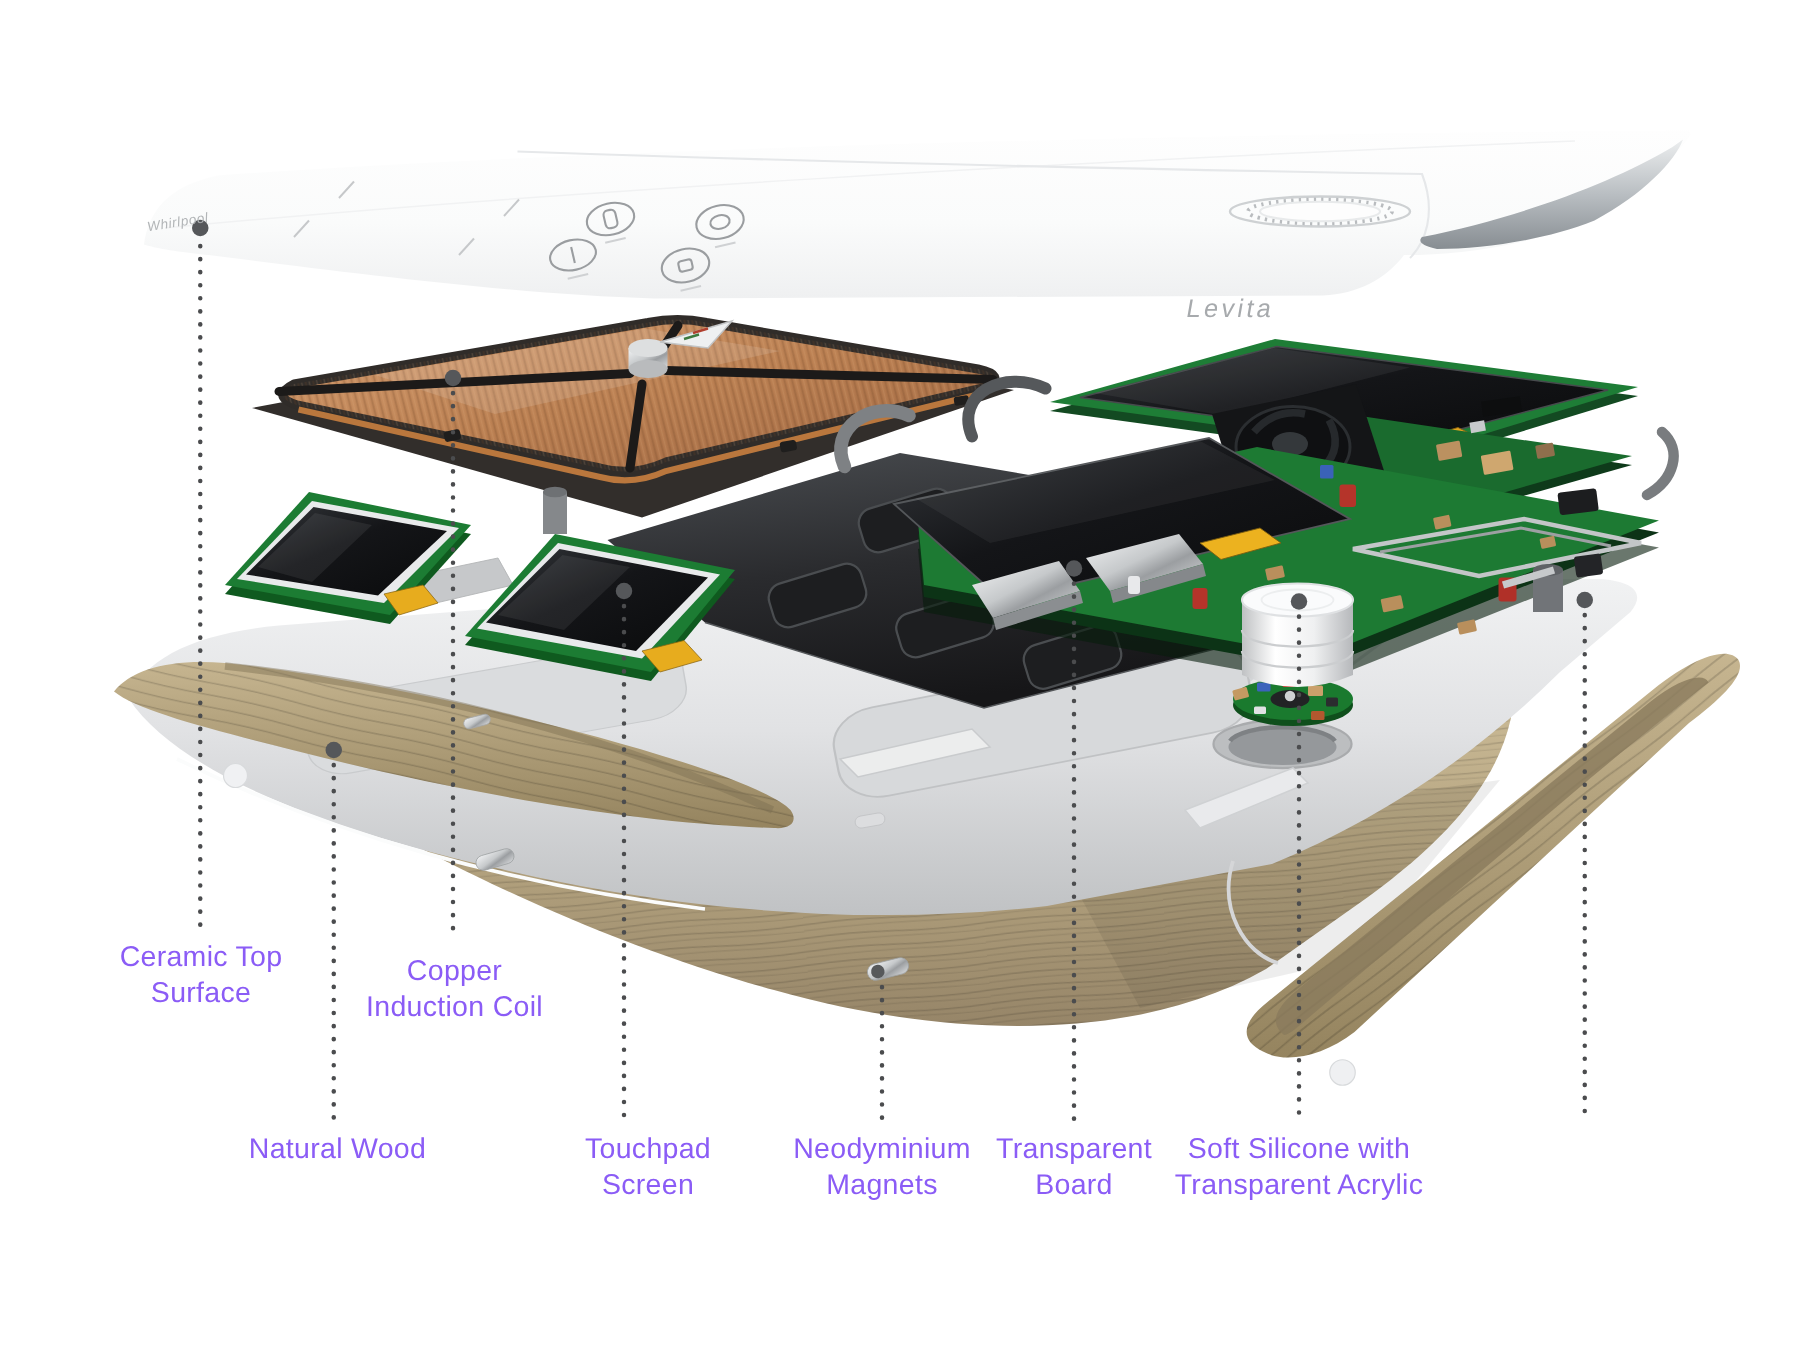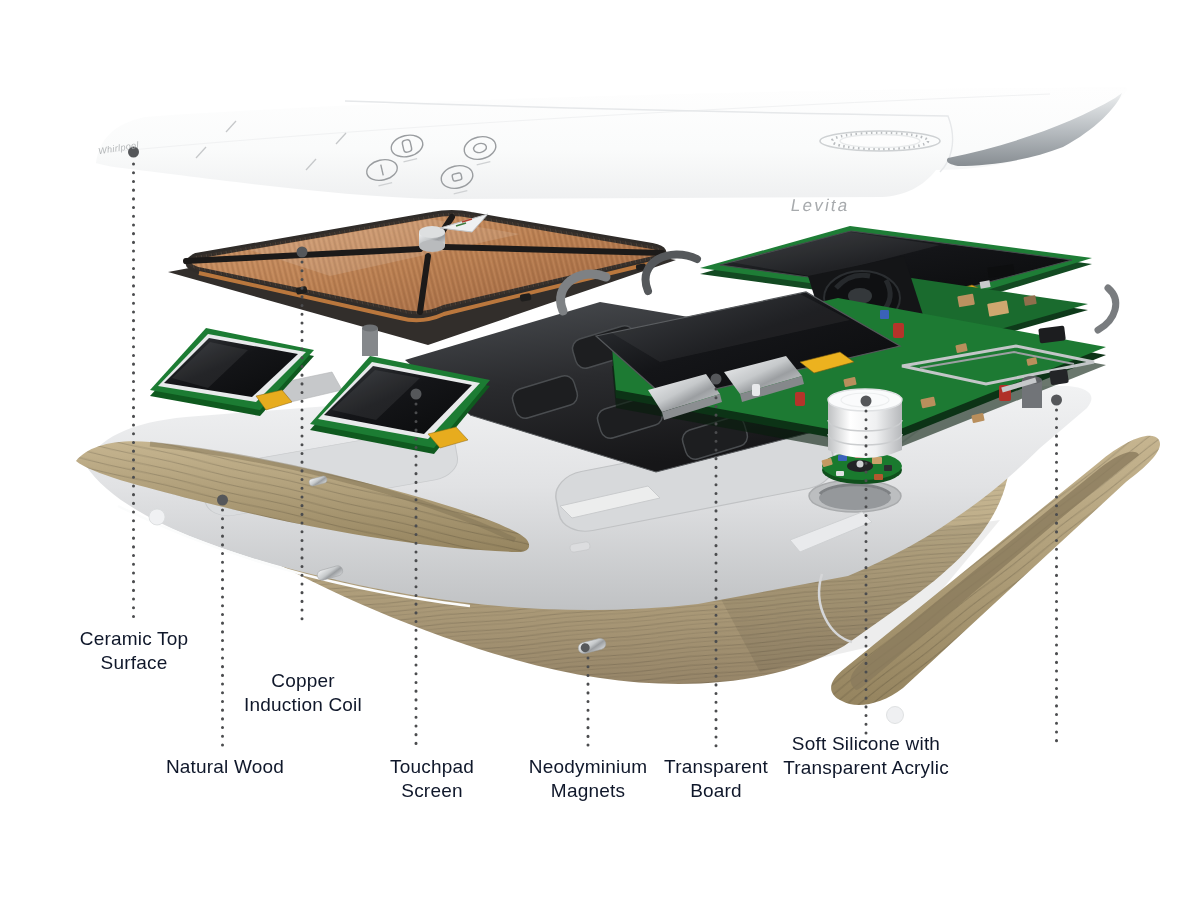--- a/index.html
+++ b/index.html
@@ -1,20 +1,20 @@
 <!DOCTYPE html>
 <html><head>
 <meta charset="utf-8">
 <style>
   html,body{margin:0;padding:0;background:#fff;}
   .stage{position:relative;width:1200px;height:900px;background:#ffffff;overflow:hidden;
          font-family:"Liberation Sans", sans-serif;}
   .stage svg{position:absolute;left:0;top:0;}
   .callout{position:absolute;transform:translateX(-50%);text-align:center;
-           color:#0f172a;font-size:19px;line-height:1.24;white-space:pre-line;
+           color:#8b5cf6;font-size:19px;line-height:1.24;white-space:pre-line;
            letter-spacing:.2px;z-index:3;}
   .brand-logo{position:absolute;left:98px;top:143px;font-size:9px;font-style:italic;
               color:#b2b5b7;transform:rotate(-9deg);letter-spacing:.4px;z-index:2;}
   .model-logo{position:absolute;left:791px;top:196px;font-size:17px;color:#a7aaad;
               letter-spacing:2.2px;transform:skewX(-10deg);z-index:2;}
 </style>
 </head>
 <body>
 
 <div class="stage">
@@ -398,25 +398,25 @@
     <circle cx="866" cy="401" r="5.5"></circle>
     <circle cx="1056.5" cy="400" r="5.5"></circle>
   </g>
 </svg>
 
 <div class="brand-logo">Whirlpool</div>
 <div class="model-logo">Levita</div>
 
 <div class="callout" style="left:134px;top:627px;">Ceramic Top
 Surface</div>
-<div class="callout" style="left:303px;top:669px;">Copper
+<div class="callout" style="left:303px;top:636px;">Copper
 Induction Coil</div>
 <div class="callout" style="left:225px;top:755px;">Natural Wood</div>
 <div class="callout" style="left:432px;top:755px;">Touchpad
 Screen</div>
 <div class="callout" style="left:588px;top:755px;">Neodyminium
 Magnets</div>
 <div class="callout" style="left:716px;top:755px;">Transparent
 Board</div>
-<div class="callout" style="left:866px;top:732px;text-align:center;">Soft Silicone with
+<div class="callout" style="left:866px;top:755px;text-align:center;">Soft Silicone with
 Transparent Acrylic</div>
 
 </div>
 
 </body></html>

